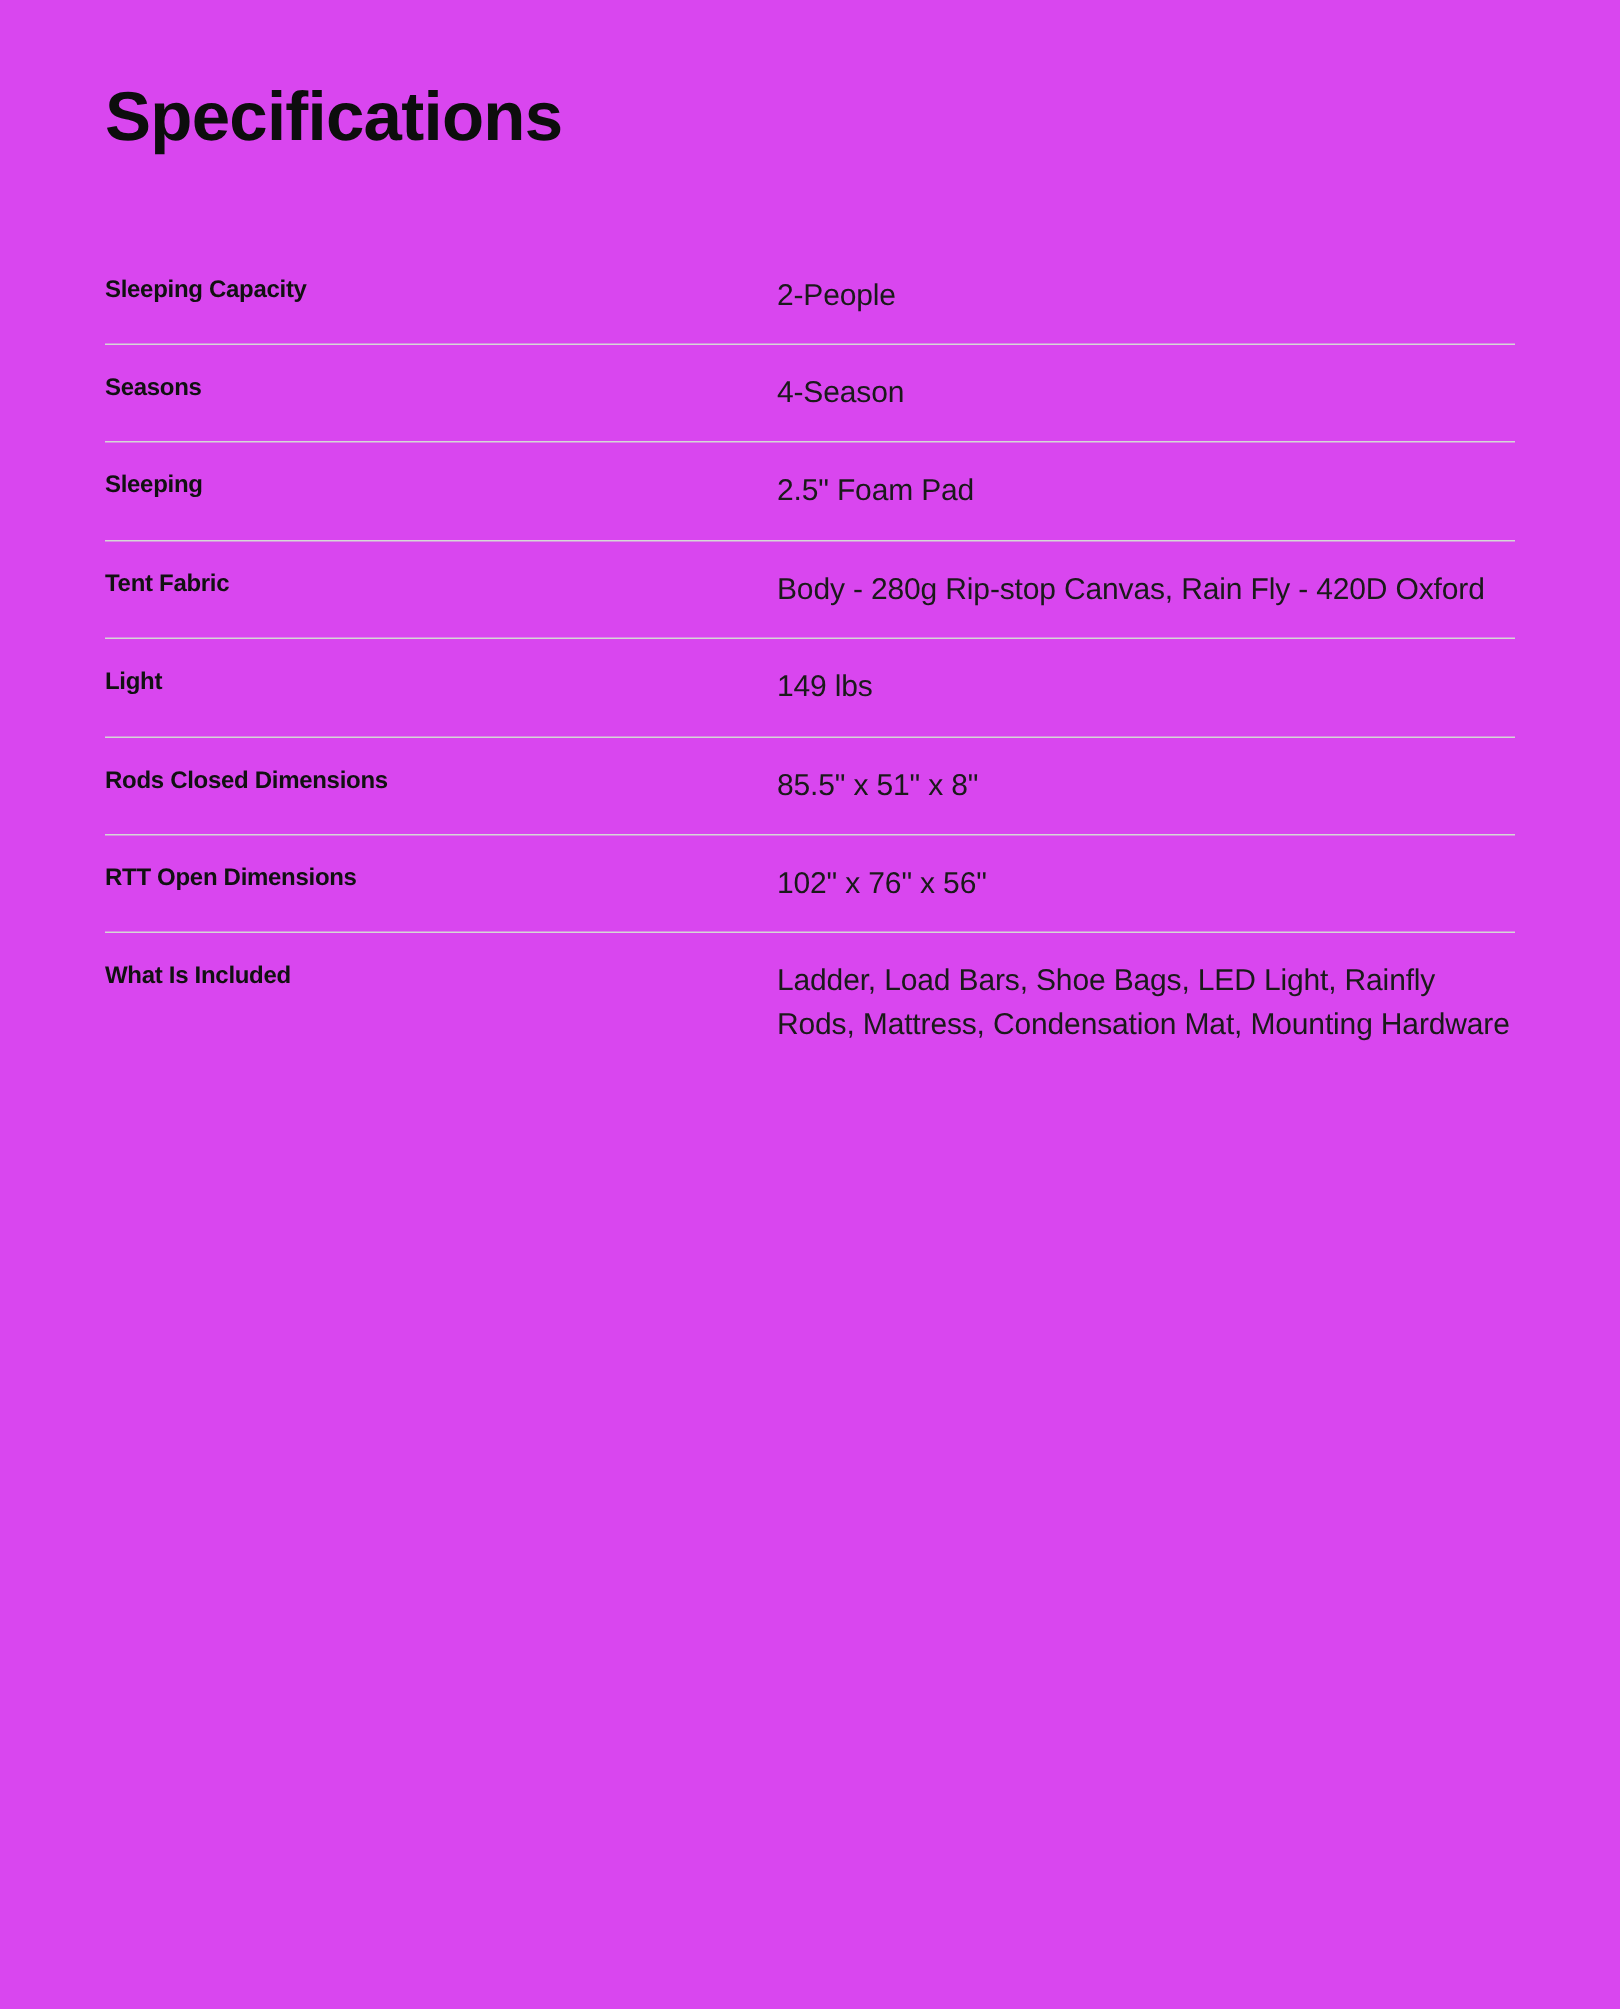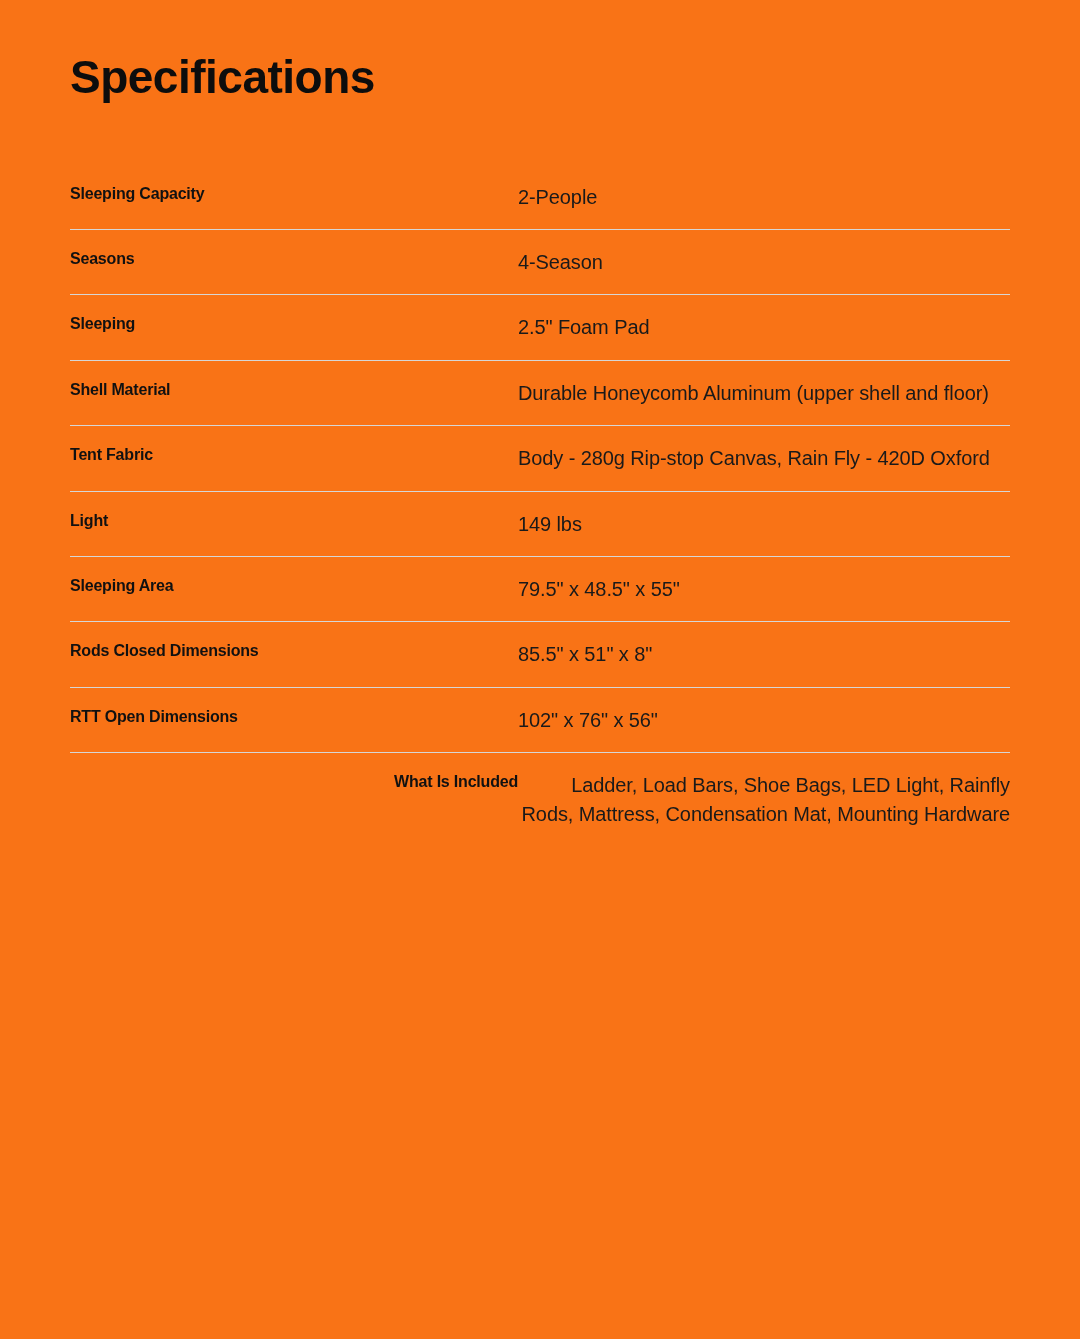--- a/index.html
+++ b/index.html
@@ -12,41 +12,40 @@
     min-height: 1339px;
     font-family: "Liberation Sans", sans-serif;
     color: #111111;
     -webkit-font-smoothing: antialiased;
   }
   .page {
     width: 1080px;
     min-height: 1339px;
     box-sizing: border-box;
     padding: 52px 70px 40px 70px;
-    background: #f97316;
+    background: #d946ef;
   }
   .page-title {
     font-size: 46px;
     font-weight: 700;
     letter-spacing: -0.5px;
     line-height: 1.1;
     margin: 0 0 62px 0;
     color: #0d0d0d;
   }
   .spec-table {
     width: 940px;
     border-collapse: collapse;
     table-layout: fixed;
   }
   .spec-table tr {
     border-bottom: 1px solid #d6d6d6;
   }
   .spec-table tr:last-child {
     border-bottom: none;
-    text-align: right;
   }
   .spec-table td {
     vertical-align: top;
     padding: 18px 0 18px 0;
   }
   .spec-label {
     width: 448px;
     font-size: 16px;
     font-weight: 700;
     line-height: 1.35;
@@ -80,39 +79,31 @@
       <tr>
         <td class="spec-label">Seasons</td>
         <td class="spec-value">4-Season</td>
       </tr>
 
       <tr>
         <td class="spec-label">Sleeping</td>
         <td class="spec-value">2.5" Foam Pad</td>
       </tr>
 
-      <tr>
-        <td class="spec-label">Shell Material</td>
-        <td class="spec-value">Durable Honeycomb Aluminum (upper shell and floor)</td>
-      </tr>
 
       <tr>
         <td class="spec-label">Tent Fabric</td>
         <td class="spec-value">Body - 280g Rip-stop Canvas, Rain Fly - 420D Oxford</td>
       </tr>
 
       <tr>
         <td class="spec-label">Light</td>
         <td class="spec-value">149 lbs</td>
       </tr>
 
-      <tr>
-        <td class="spec-label">Sleeping Area</td>
-        <td class="spec-value">79.5" x 48.5" x 55"</td>
-      </tr>
 
       <tr>
         <td class="spec-label">Rods Closed Dimensions</td>
         <td class="spec-value">85.5" x 51" x 8"</td>
       </tr>
 
       <tr>
         <td class="spec-label">RTT Open Dimensions</td>
         <td class="spec-value">102" x 76" x 56"</td>
       </tr>

